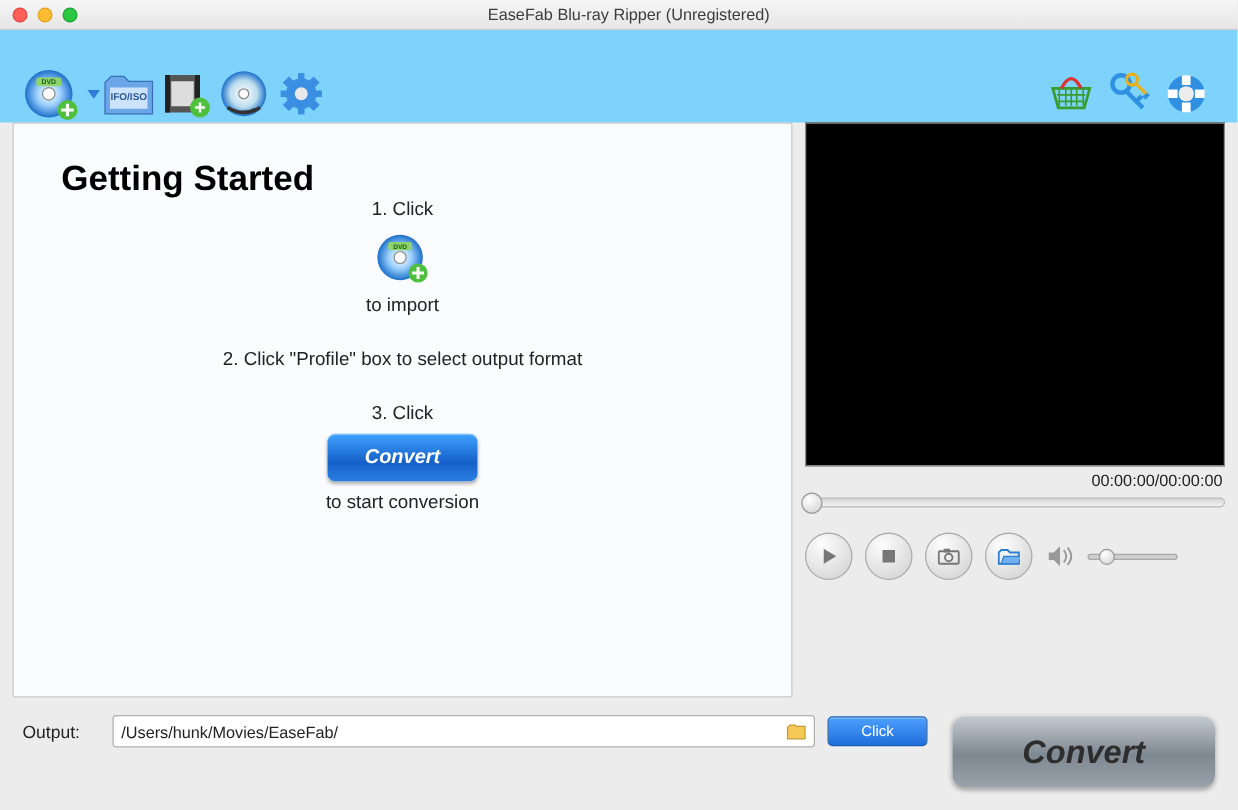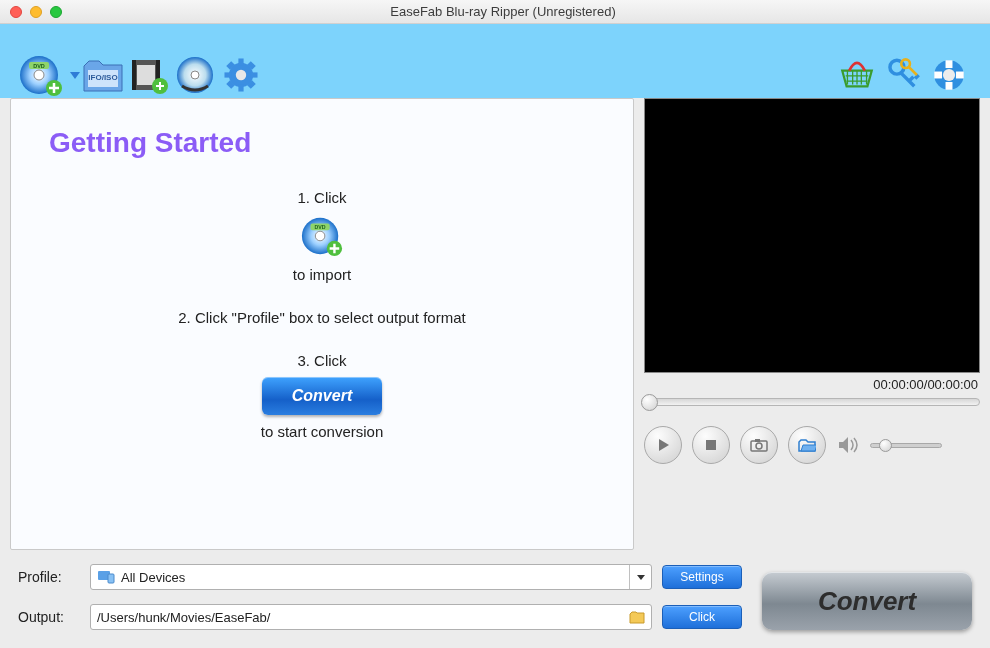--- a/index.html
+++ b/index.html
@@ -90,22 +90,21 @@
     background: #fafcff;
     border: 1px solid #c9c9c9;
     border-radius: 2px;
     padding: 28px 28px;
     display: flex;
     flex-direction: column;
   }
   .left-panel h1 {
     font-size: 28px;
     font-weight: 600;
-    color: #8b5cf6;
-    margin-bottom: 30px;
+    color: #000000;
     margin-left: 10px;
   }
   .step {
     display: flex;
     align-items: center;
     font-size: 15px;
     font-weight: 500;
     color: #222;
     margin-bottom: 26px;
     gap: 8px;
@@ -492,32 +491,20 @@
         <div class="vol-track">
           <div class="vol-thumb"></div>
         </div>
       </div>
     </div>
   </div>
 
   <div class="bottom">
     <div class="bottom-left">
       <div class="row">
-        <div class="row-label">Profile:</div>
-        <div class="combo">
-          <svg width="18" height="14" viewBox="0 0 18 14">
-              <rect x="1" y="1" width="12" height="9" rx="1" fill="#5aa0e6"></rect>
-              <rect x="11" y="4" width="6" height="9" rx="1" fill="#88c1f4" stroke="#4a8acc"></rect>
-            </svg>
-          <span>All Devices</span>
-          <div class="combo-caret"></div>
-        </div>
-        <div class="blue-btn">Settings</div>
-      </div>
-      <div class="row">
         <div class="row-label">Output:</div>
         <div class="combo">
           <span>/Users/hunk/Movies/EaseFab/</span>
           <svg class="folder-mini" width="16" height="13" viewBox="0 0 16 13">
               <path d="M 1 3 l 2 -2 h 4 l 1 1 h 7 v 10 h -14 z" fill="#f4c957" stroke="#c99a2d"></path>
             </svg>
         </div>
         <div class="blue-btn">Click</div>
       </div>
     </div>

